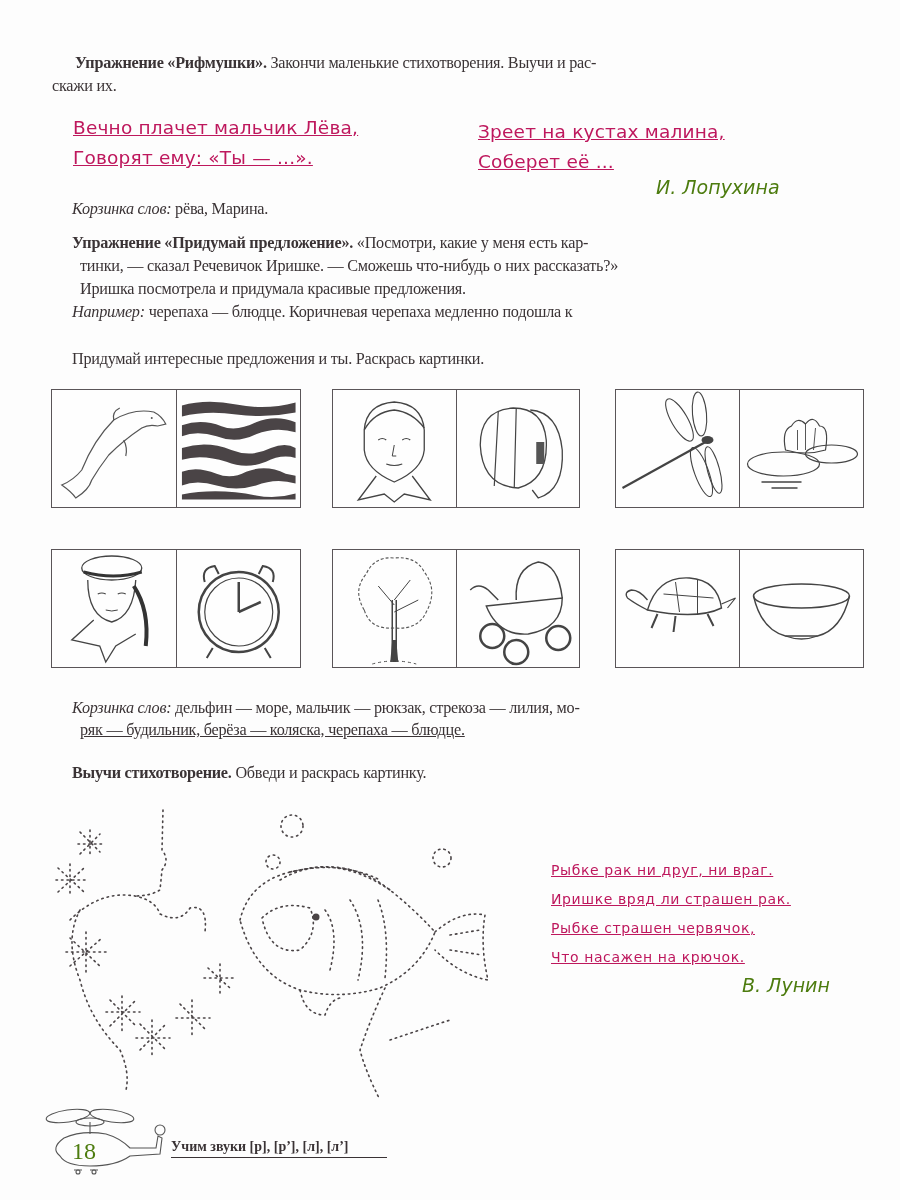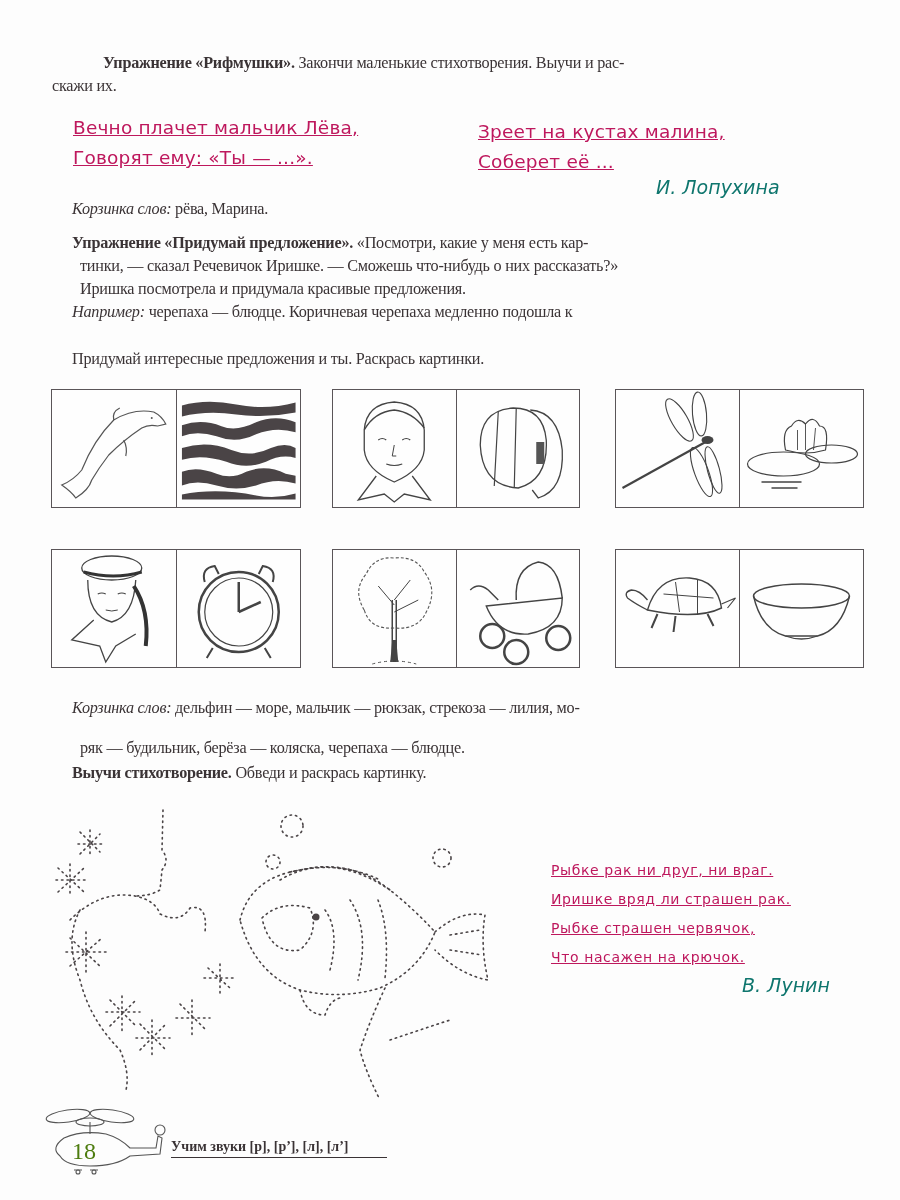--- a/index.html
+++ b/index.html
@@ -35,21 +35,21 @@
     letter-spacing: 0.2px;
     color: #be185d;
     white-space: nowrap;
     text-decoration: underline;
   }
   .author {
     position: absolute;
     font-family: "DejaVu Sans", "Liberation Sans", sans-serif;
     font-style: italic;
     font-size: 19px;
-    color: #0f766e;
+    color: #4d7c0f;
     white-space: nowrap;
   }
 
   .pic-pair {
     position: absolute;
     height: 119px;
     border: 1.3px solid #5a5558;
     display: flex;
     background: #fefefe;
   }
@@ -83,21 +83,21 @@
     font-family: "Liberation Serif", "DejaVu Serif", serif;
     font-size: 24px;
     color: #4d7c0f;
   }
 </style>
 </head>
 <body>
 
 <div class="page">
 
-  <div class="para" style="top:52px;margin-left:28px;">
+  <div class="para" style="top:52px;">
     <span style="padding-left:3px"></span><span class="b">Упражнение «Рифмушки».</span><span> Закончи маленькие стихотворения. Выучи и рас-</span>
   </div>
   <div class="para" style="top:75px; left:52px;">скажи их.</div>
 
   <div class="poem" style="left:73px; top:113px;">
     <div>Вечно плачет мальчик Лёва,</div>
     <div>Говорят ему: «Ты — ...».</div>
   </div>
   <div class="poem" style="left:478px; top:117px;">
     <div>Зреет на кустах малина,</div>
@@ -246,21 +246,21 @@
         <ellipse cx="60" cy="46" rx="48" ry="12" fill="none" stroke="#444" stroke-width="1.5"></ellipse>
         <path d="M12 46 Q20 80 44 86 L76 86 Q100 80 108 46" fill="none" stroke="#444" stroke-width="1.4"></path>
         <path d="M44 86 Q60 92 76 86" fill="none" stroke="#444" stroke-width="1.3"></path>
       </svg>
     </div>
   </div>
 
   <div class="para" style="top:697px;">
     <span class="i">Корзинка слов:</span><span> дельфин — море, мальчик — рюкзак, стрекоза — лилия, мо-</span>
   </div>
-  <div class="para cont" style="top:737px; left:52px;">ряк — будильник, берёза — коляска, черепаха — блюдце.</div>
+  <div class="para cont" style="top:719px; left:52px;text-decoration:underline;">ряк — будильник, берёза — коляска, черепаха — блюдце.</div>
 
   <div class="para" style="top:762px;">
     <span class="b">Выучи стихотворение.</span><span> Обведи и раскрась картинку.</span>
   </div>
 
   <svg style="position:absolute; left:40px; top:800px; width:460px; height:300px;" viewBox="0 0 460 300">
     <g fill="none" stroke="#4a4446" stroke-width="1.6" stroke-dasharray="1.5 4" stroke-linecap="round">
 
       <path d="M123 10 L122 50 Q130 60 122 70 L120 90 Q110 96 95 96"></path>
 

